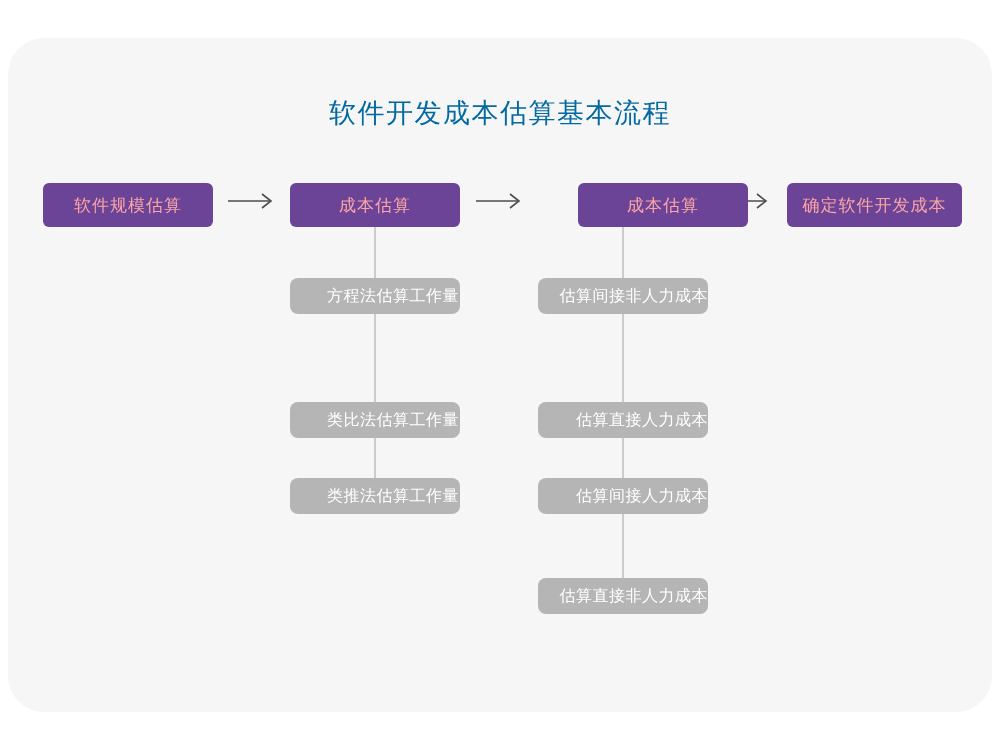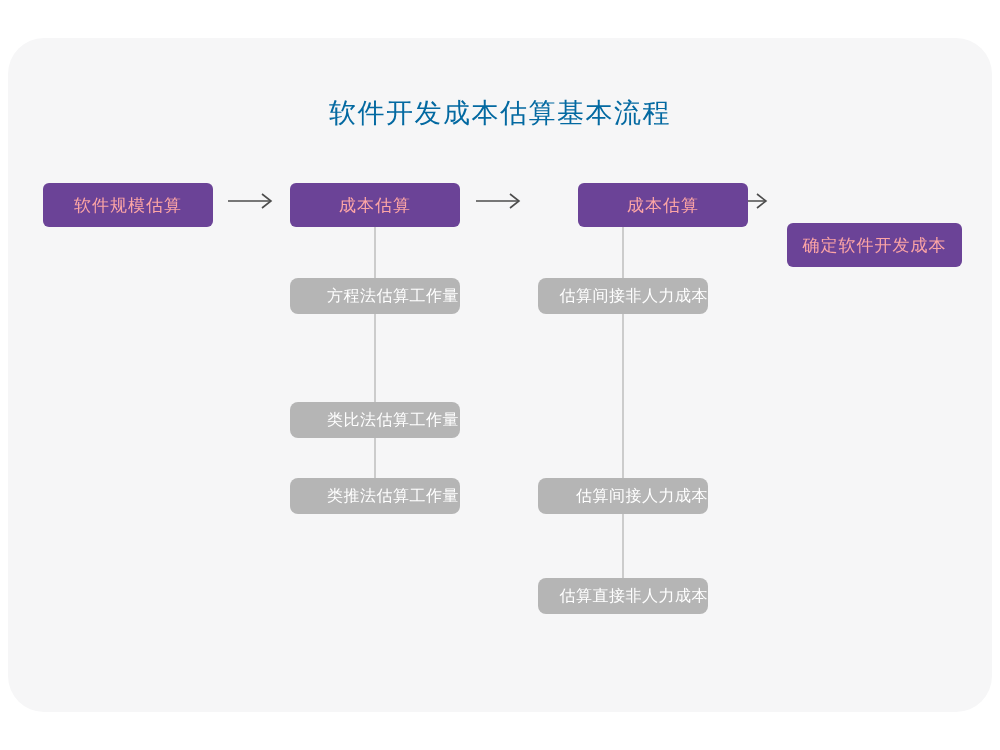--- a/index.html
+++ b/index.html
@@ -41,21 +41,21 @@
     font-size: 17px;
     letter-spacing: 1px;
     display: flex;
     align-items: center;
     justify-content: center;
     z-index: 3;
   }
   .box-1 { left: 35px;  top: 145px; width: 170px; }
   .box-2 { left: 282px; top: 145px; width: 170px; }
   .box-3 { left: 530px; top: 145px; width: 170px; margin-left: 40px; }
-  .box-4 { left: 779px; top: 145px; width: 175px; margin-top: 40px; }
+  .box-4 { left: 779px; top: 145px; width: 175px; }
   
   .arrow {
     position: absolute;
     top: 152px;
     width: 48px; height: 22px;
     z-index: 2;
   }
   .arrow-1 { left: 218px; }
   .arrow-2 { left: 466px; }
   .arrow-3 { left: 713px; }
@@ -132,20 +132,23 @@
     <div class="sub-box col-2 row-2">
       <span>类比法估算工作量</span>
     </div>
     <div class="sub-box col-2 row-3">
       <span>类推法估算工作量</span>
     </div>
 
     <div class="sub-box col-3 row-1">
       <span>估算间接非人力成本</span>
     </div>
+    <div class="sub-box col-3 row-2">
+      <span>估算直接人力成本</span>
+    </div>
     <div class="sub-box col-3 row-3">
       <span>估算间接人力成本</span>
     </div>
     <div class="sub-box col-3 row-4">
       <span>估算直接非人力成本</span>
     </div>
 
   </div>
 </div>
 

